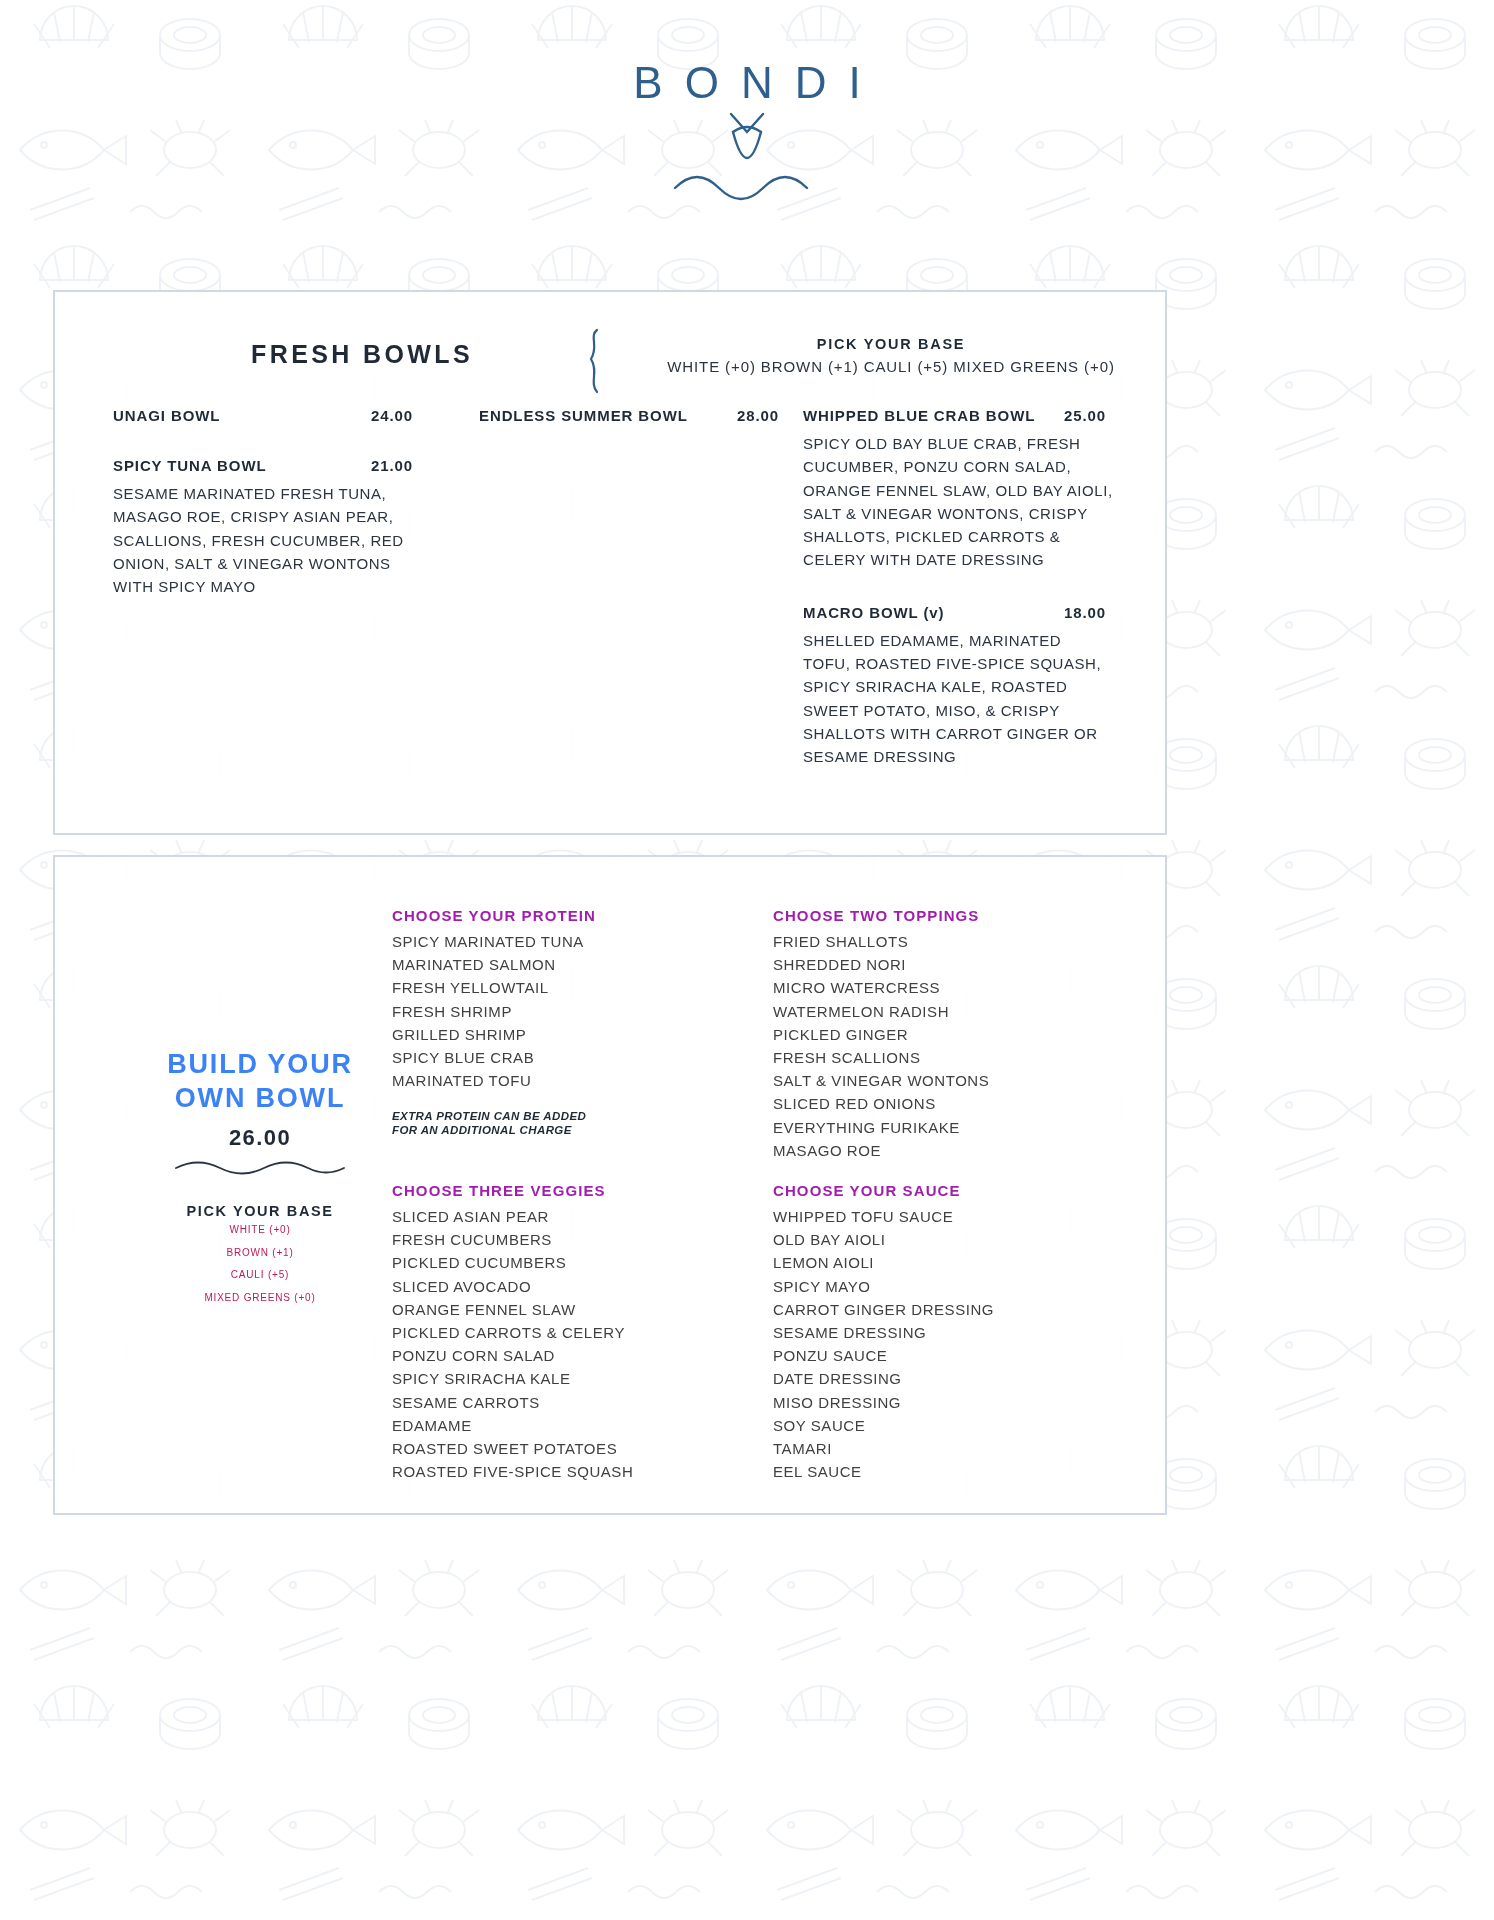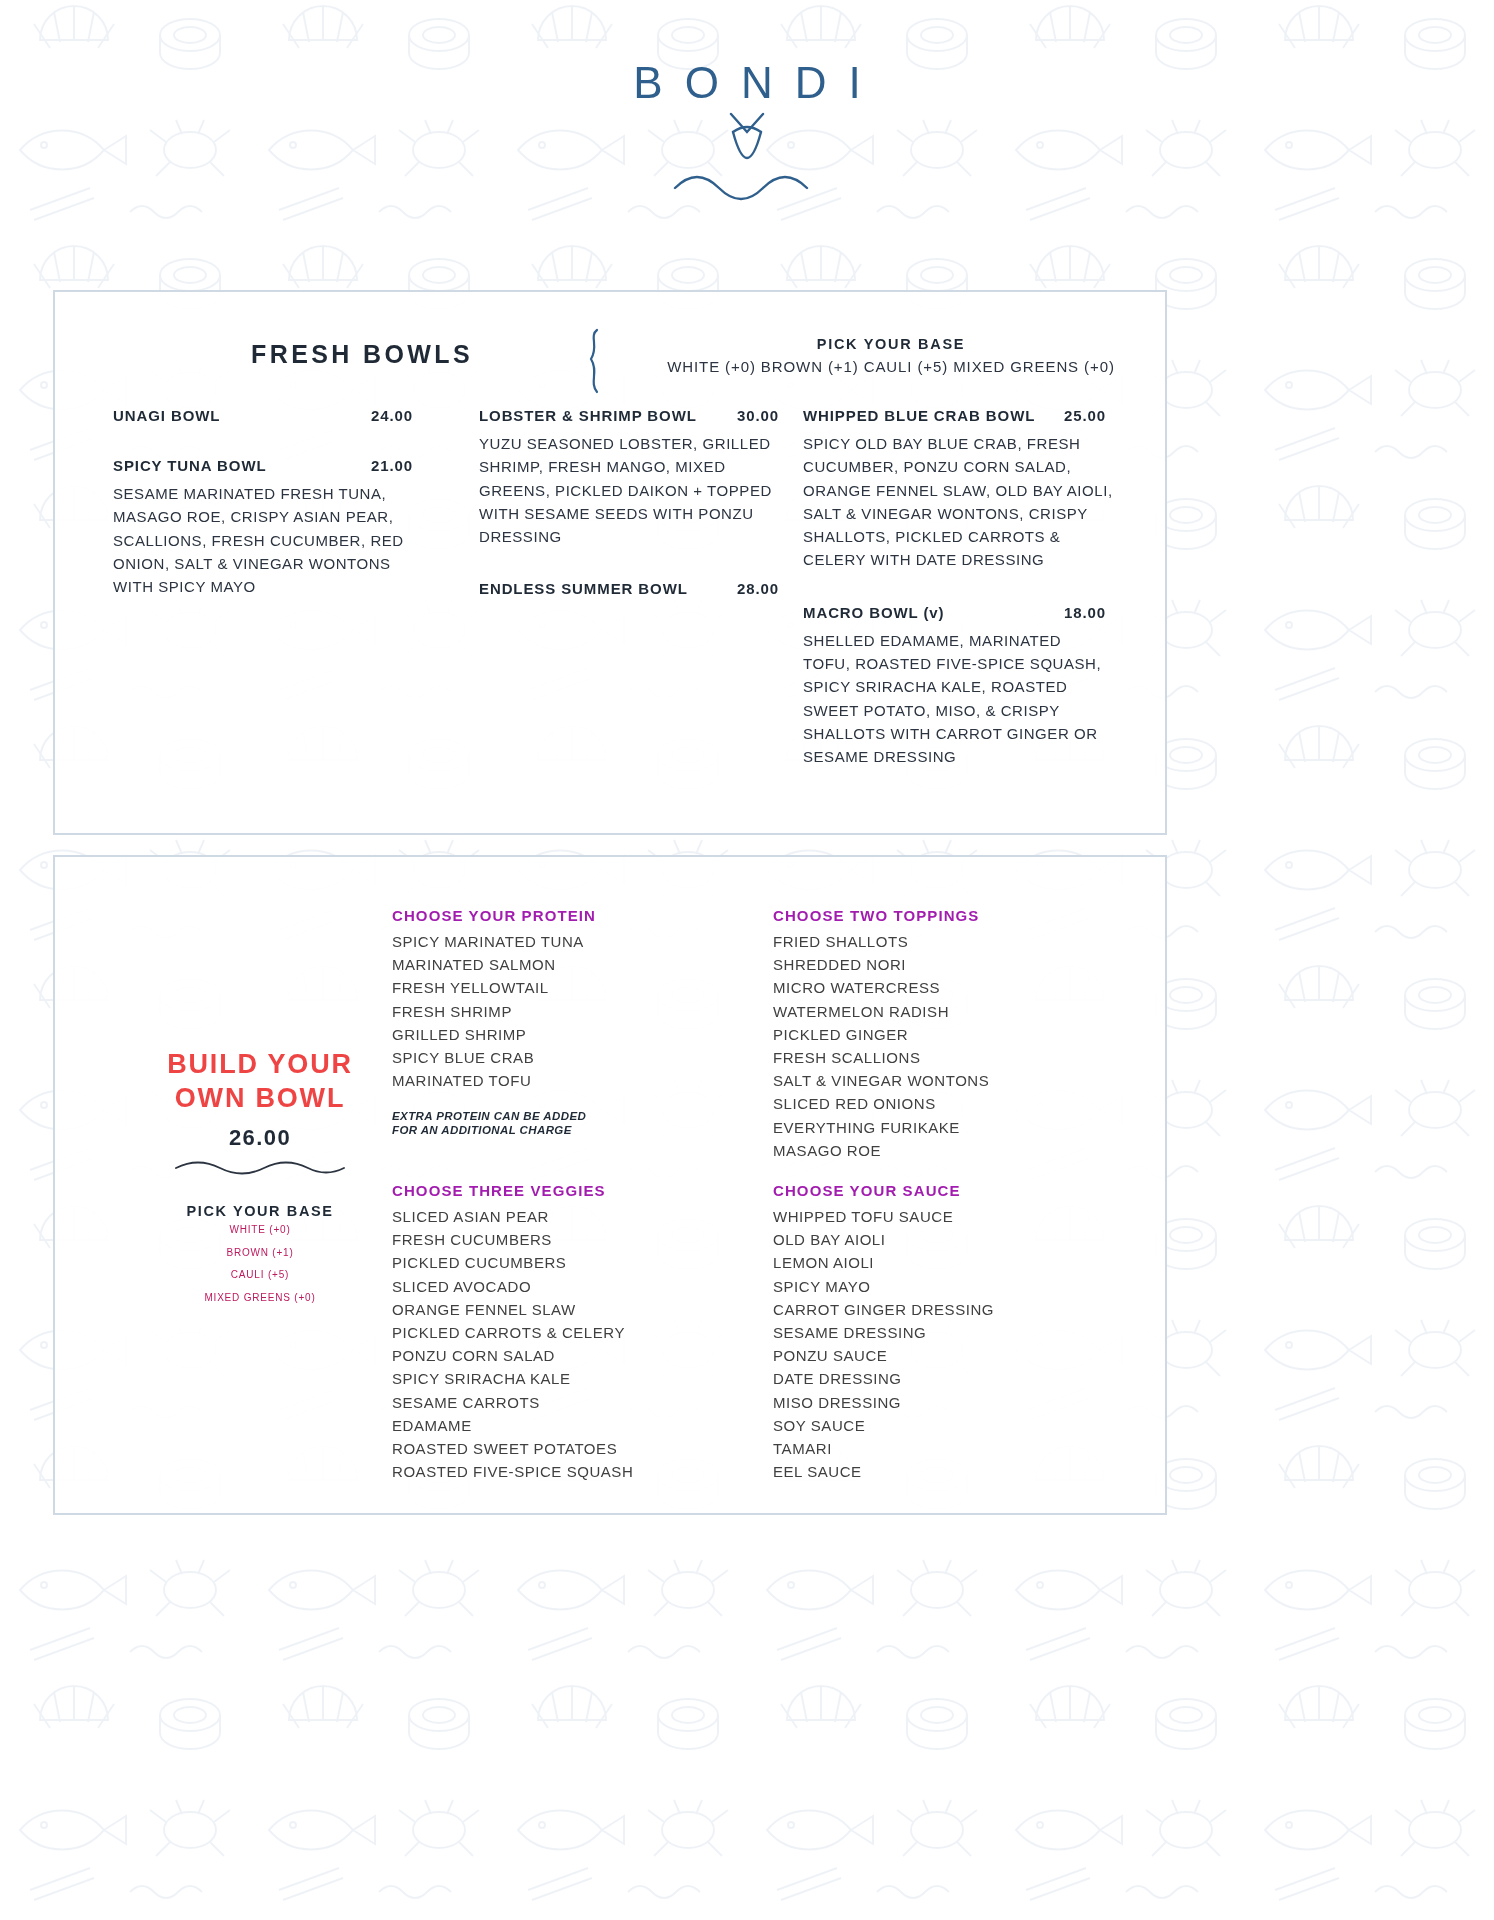--- a/index.html
+++ b/index.html
@@ -163,21 +163,21 @@
     left: 60px;
     top: 190px;
     width: 290px;
     text-align: center;
   }
   .byo-title {
     font-size: 27px;
     font-weight: bold;
     letter-spacing: 1.8px;
     line-height: 34px;
-    color: #ef4444;
+    color: #3b82f6;
   }
   .byo-price {
     margin-top: 10px;
     font-size: 22px;
     font-weight: bold;
     letter-spacing: 1.4px;
     color: #1f2a36;
   }
   .byo-squiggle { margin-top: 8px; }
   .byo-base-title {
@@ -299,27 +299,20 @@
         <div class="bowl">
           <div class="bowl-head">
             <span class="bowl-name">SPICY TUNA BOWL</span>
             <span class="bowl-price">21.00</span>
           </div>
           <div class="bowl-desc">SESAME MARINATED FRESH TUNA, MASAGO ROE, CRISPY ASIAN PEAR, SCALLIONS, FRESH CUCUMBER, RED ONION, SALT &amp; VINEGAR WONTONS WITH SPICY MAYO</div>
         </div>
       </div>
 
       <div class="bowl-col col-2">
-        <div class="bowl">
-          <div class="bowl-head">
-            <span class="bowl-name">LOBSTER &amp; SHRIMP BOWL</span>
-            <span class="bowl-price">30.00</span>
-          </div>
-          <div class="bowl-desc">YUZU SEASONED LOBSTER, GRILLED SHRIMP, FRESH MANGO, MIXED GREENS, PICKLED DAIKON + TOPPED WITH SESAME SEEDS WITH PONZU DRESSING</div>
-        </div>
         <div class="bowl">
           <div class="bowl-head">
             <span class="bowl-name">ENDLESS SUMMER BOWL</span>
             <span class="bowl-price">28.00</span>
           </div>
         </div>
       </div>
 
       <div class="bowl-col col-3">
         <div class="bowl">

